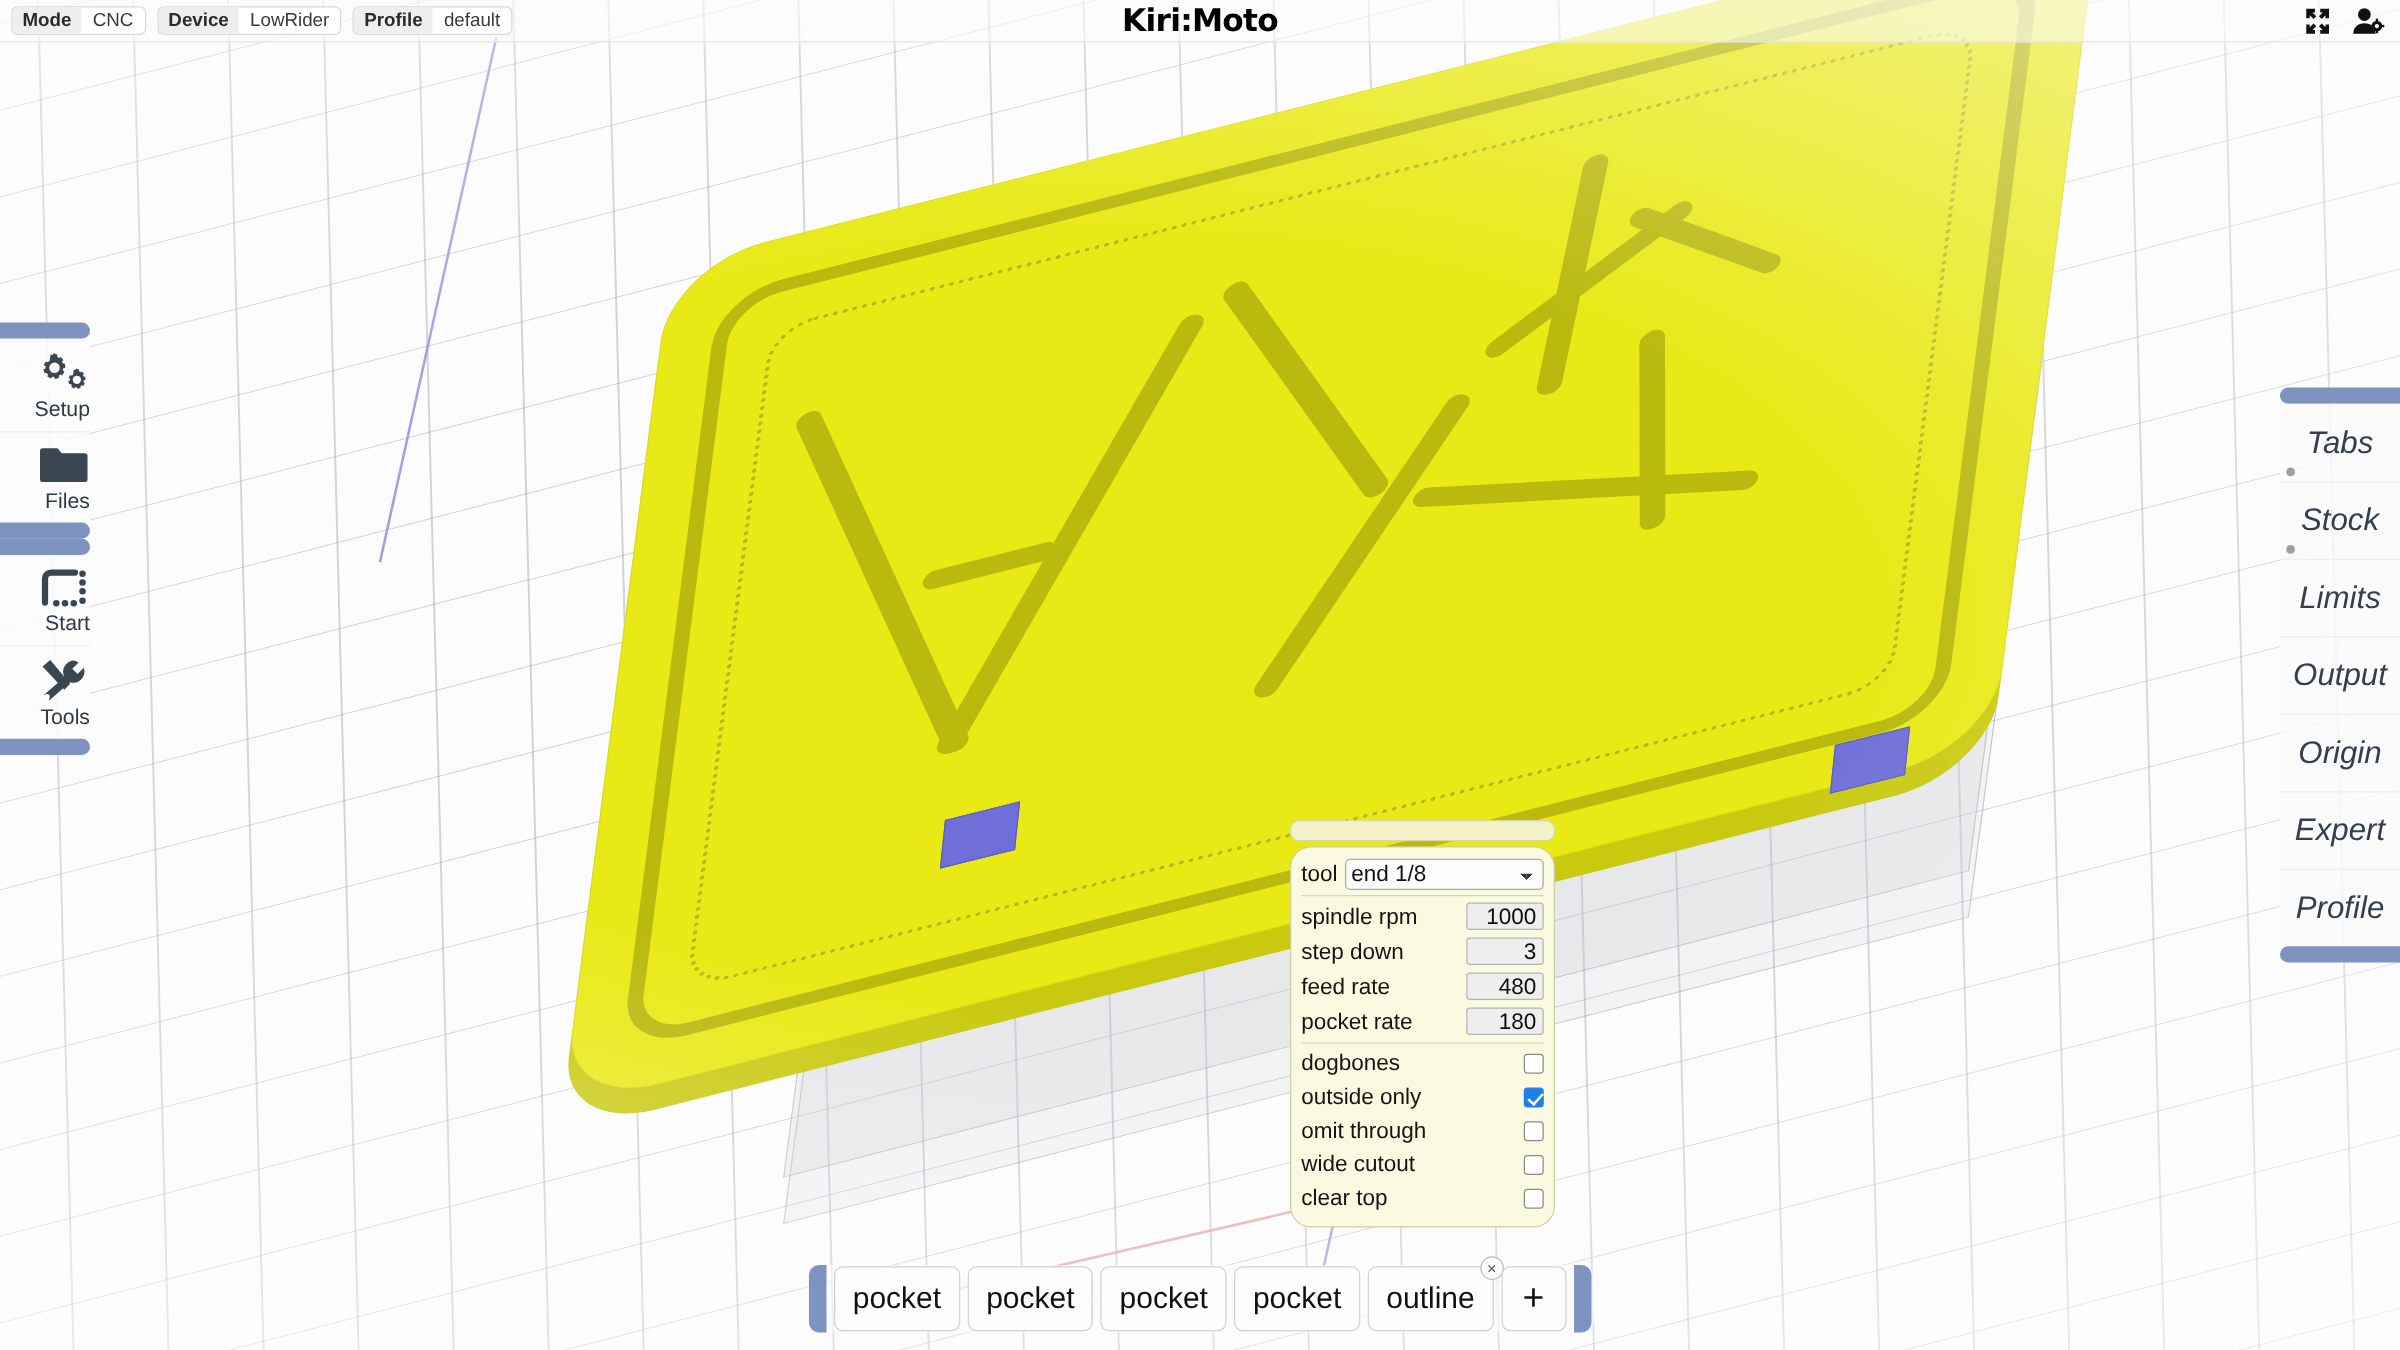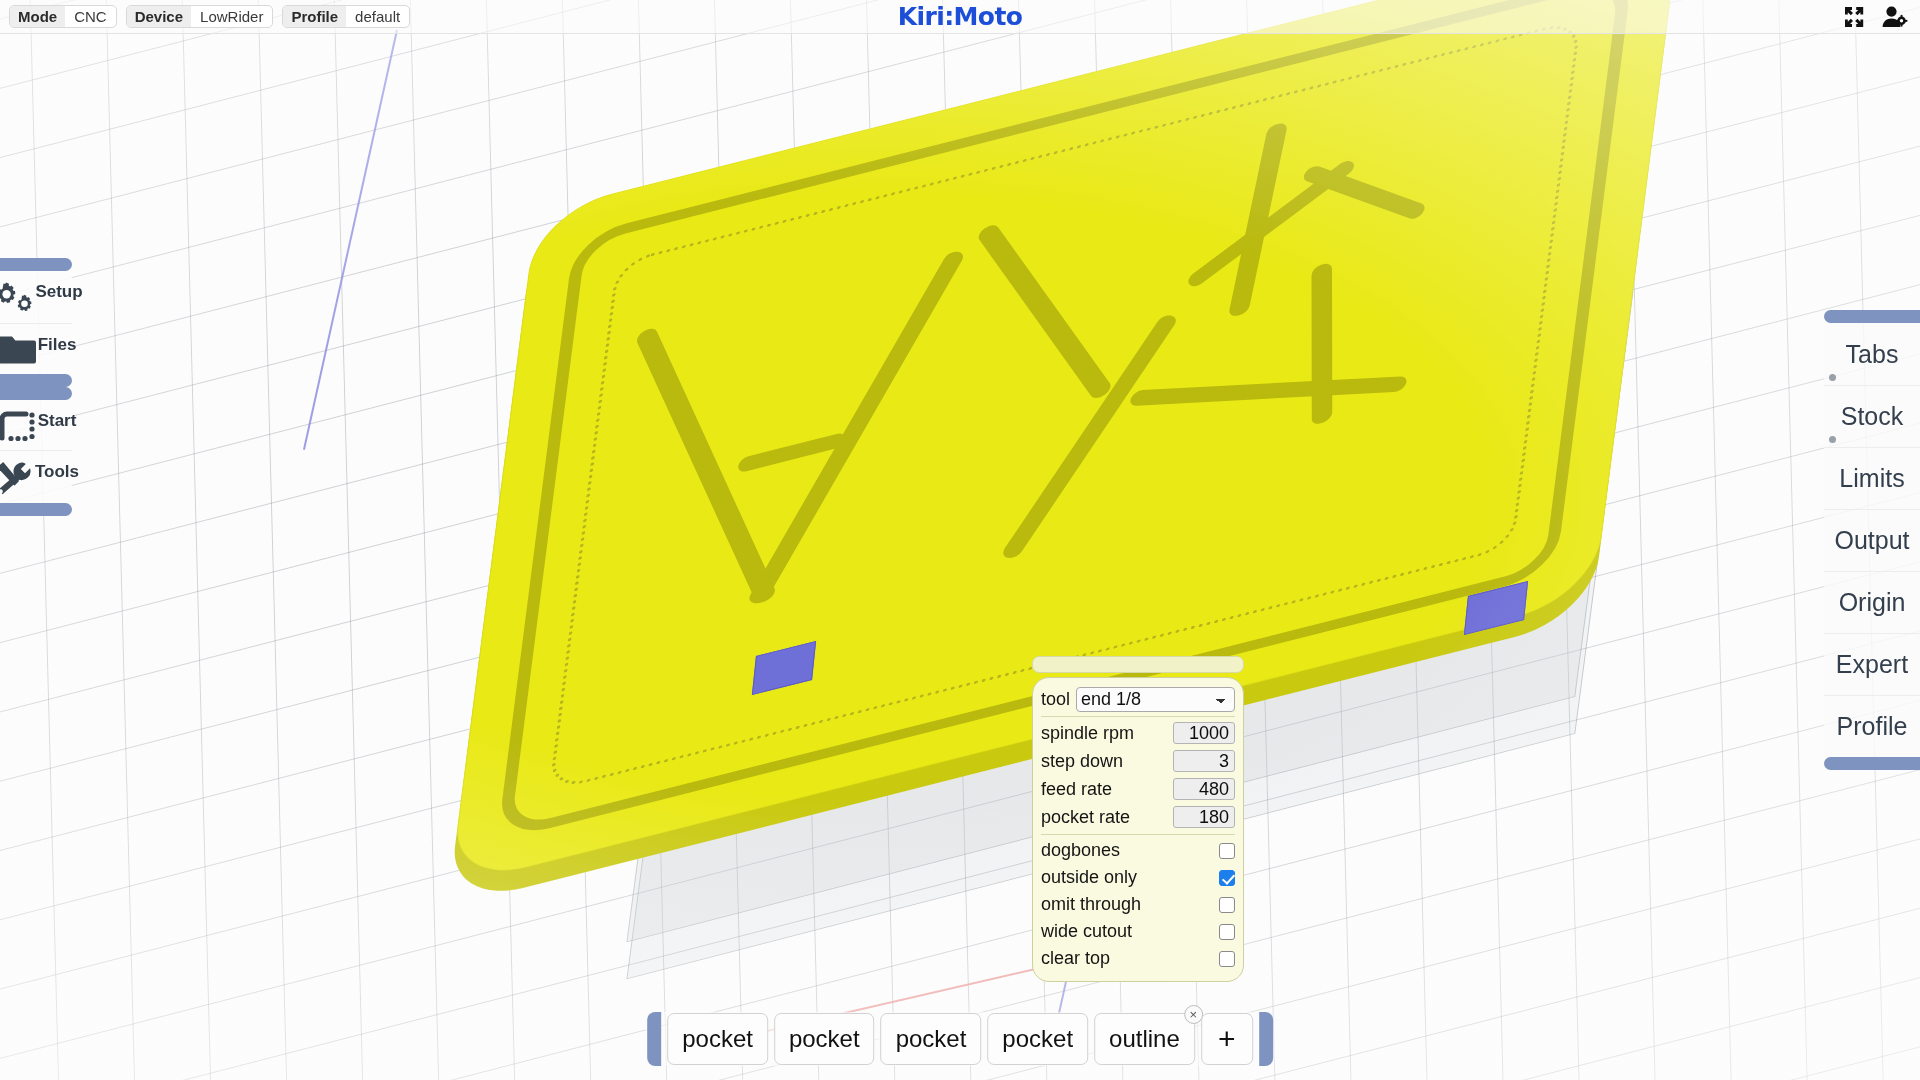--- a/index.html
+++ b/index.html
@@ -108,52 +108,52 @@
     border:1px solid #d9d9d9; border-radius:5px; overflow:hidden;
     background:#fff; font-size:15px;
   }
   .pill .k {
     background:#eeeeee; color:#2b2b2b; font-weight:bold;
     padding:0 8px; height:100%; display:flex; align-items:center;
   }
   .pill .v { color:#3a3a3a; padding:0 9px; height:100%; display:flex; align-items:center; }
   .app-title {
     position:absolute; left:0; right:0; text-align:center;
-    font-size:25px; font-weight:bold; letter-spacing:-.6px; color:#1d4ed8;
+    font-size:25px; font-weight:bold; letter-spacing:-.6px; color:#000000;
     font-family:"DejaVu Sans", sans-serif;
   }
   .tb-right {
     position:absolute; right:12px; display:flex; align-items:center; gap:16px;
   }
   .tb-right svg { display:block; }
 
   
   .sidebar-left {
     position:absolute; left:0; top:258px; width:72px; z-index:35;
     display:flex; flex-direction:column; align-items:stretch;
   }
   .sb-accent { height:13px; background:#7f93c0; border-top-right-radius:9px; border-bottom-right-radius:9px; }
   .sb-accent.bot { border-radius:0 9px 9px 0; }
   .sb-group { background:rgba(252,252,252,.88); }
   .sb-item {
-    display:flex; flex-direction:row; align-items:flex-start; justify-content:center;
-    padding:9px 0 7px; cursor:pointer;font-weight:bold;
+    display:flex; flex-direction:column; align-items:flex-end; justify-content:center;
+    padding:9px 0 7px; cursor:pointer;
   }
   .sb-item + .sb-item { border-top:1px solid #ececec; }
   .sb-item svg { display:block; }
   .sb-label { font-size:17px; color:#2f3a46; margin-top:2px; }
 
   
   .sidebar-right {
     position:absolute; right:0; top:310px; width:96px; z-index:35;
     display:flex; flex-direction:column;
   }
   .sr-accent { height:13px; background:#7f93c0; border-top-left-radius:9px; border-bottom-left-radius:9px; }
   .sr-accent.bot { border-radius:9px 0 0 9px; }
-  .sr-group { background:rgba(250,250,250,.82); }
+  .sr-group { background:rgba(250,250,250,.82);font-style:italic; }
   .sr-item {
     position:relative; height:62px; display:flex; align-items:center; justify-content:center;
     font-size:25px; color:#333f4d; cursor:pointer;
   }
   .sr-item + .sr-item { border-top:1px solid #ededed; }
   .sr-dot {
     position:absolute; left:5px; bottom:4px; width:7px; height:7px;
     border-radius:50%; background:#9aa0a8;
   }
 

